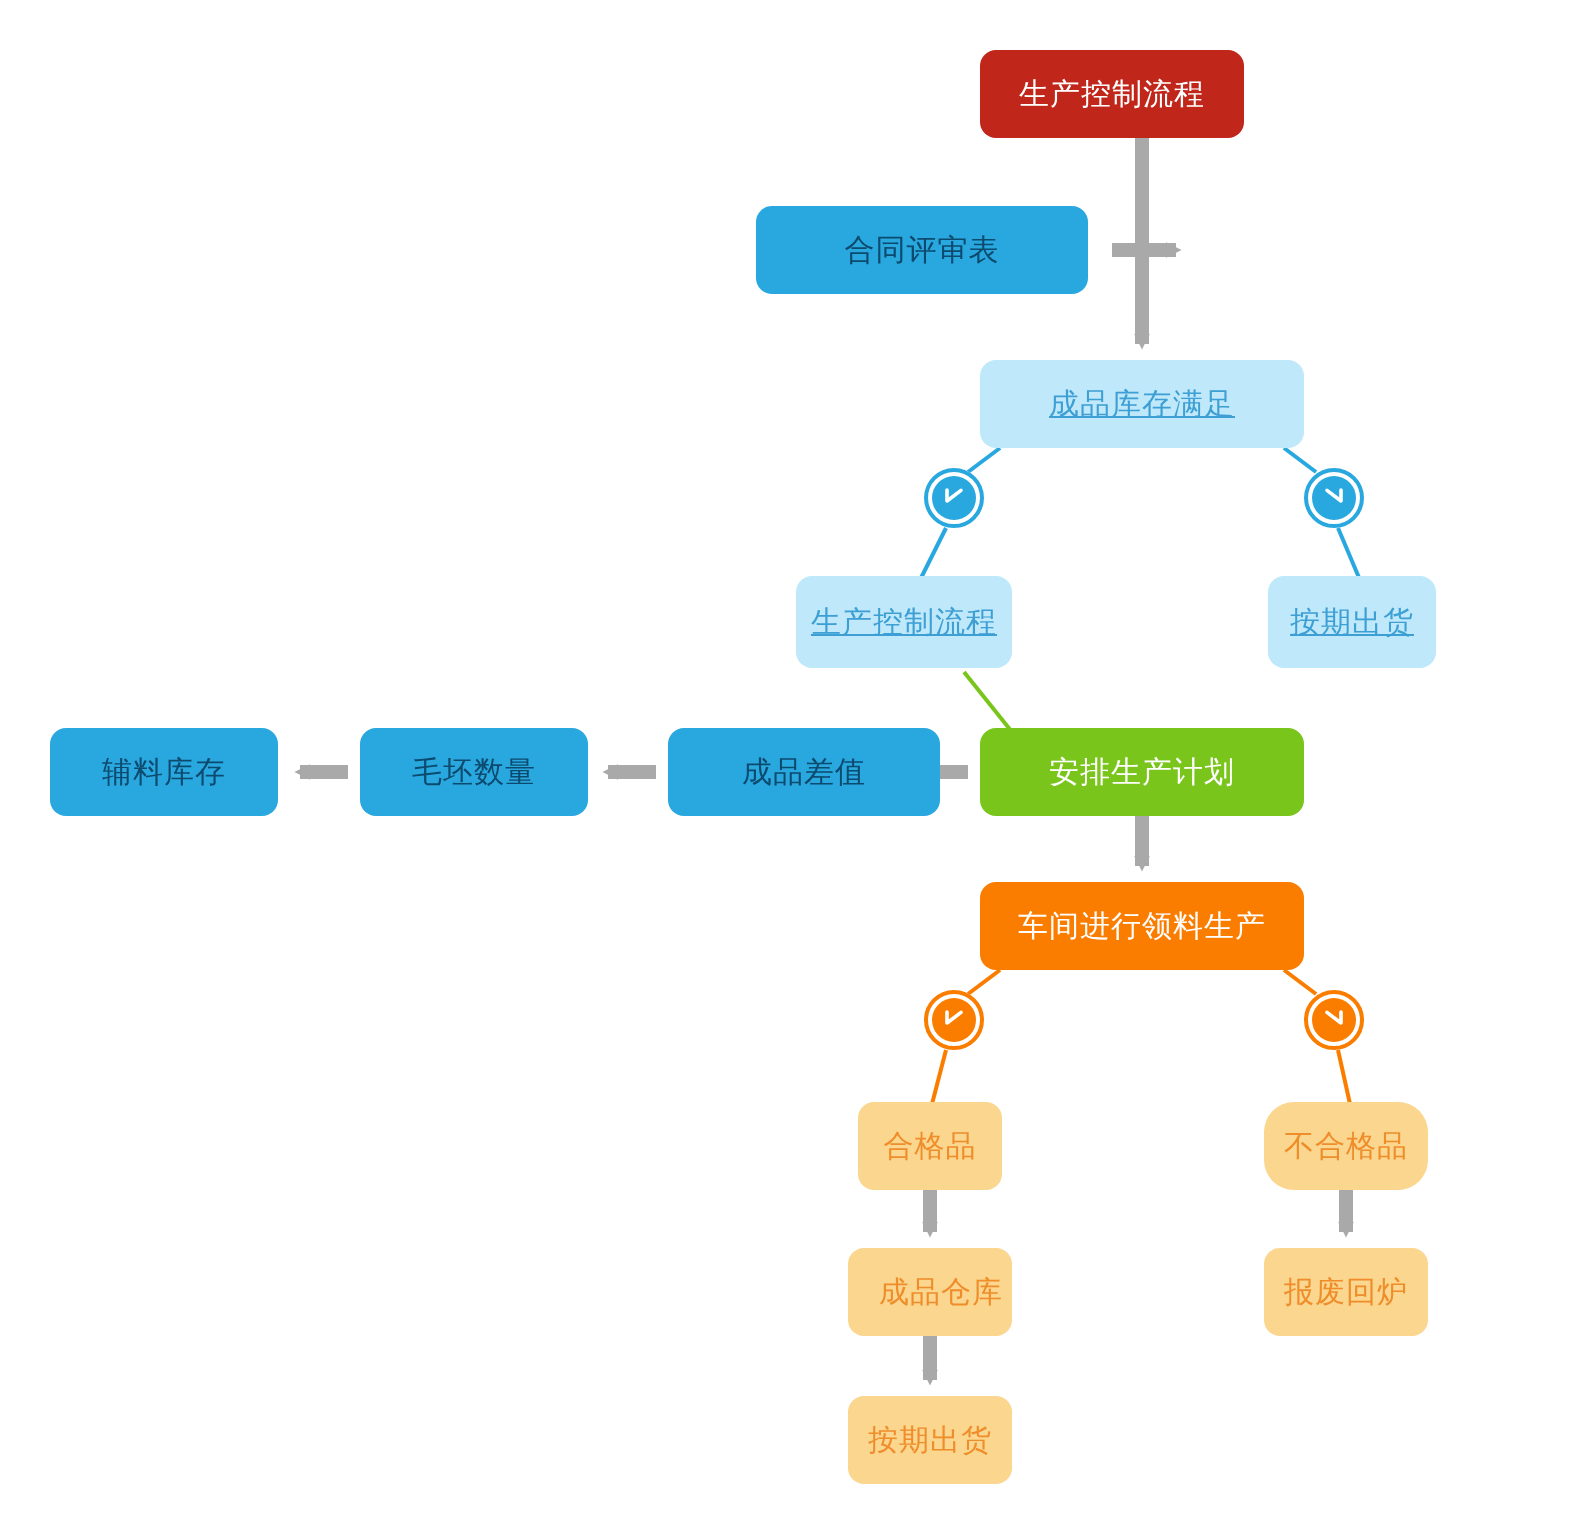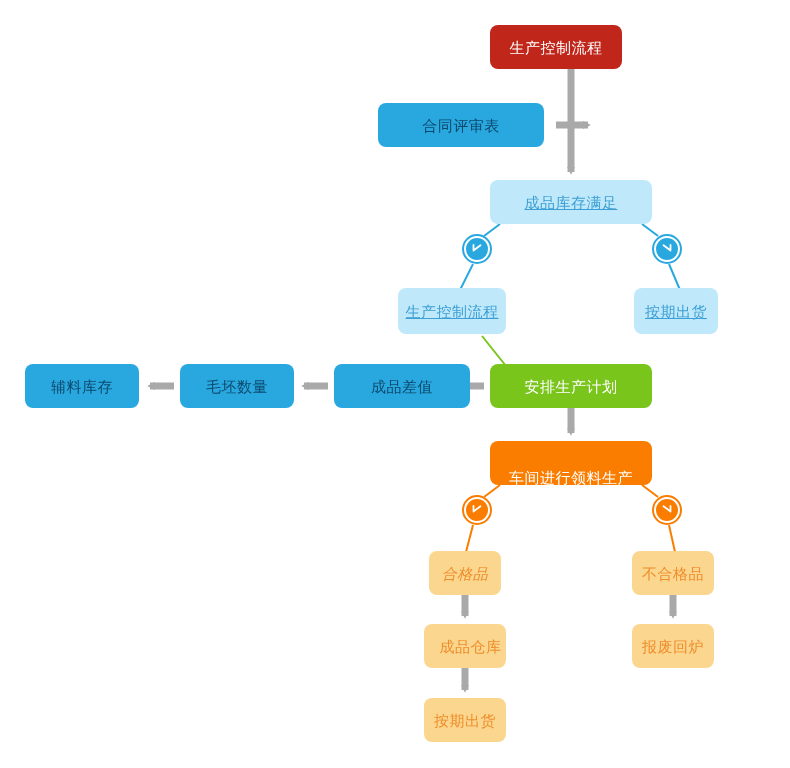--- a/index.html
+++ b/index.html
@@ -39,21 +39,21 @@
     text-align: center;
     z-index: 3;
   }
   .node-label {
     display: block;
   }
   .n-red    { background: #c0261a; color: #ffffff; }
   .n-blue   { background: #29a8e0; color: #0c4a6e; }
   .n-ltblue { background: #bfe9fb; color: #3d9fd4; text-decoration: underline; }
   .n-green  { background: #7ac51c; color: #ffffff; text-align: right; }
-  .n-orange { background: #fa7d00; color: #ffffff; align-items: flex-end; }
+  .n-orange { background: #fa7d00; color: #ffffff; }
   .n-peach  { background: #fbd68e; color: #ef8d2b; }
 
   .badge {
     position: absolute;
     width: 30px;
     height: 30px;
     border-radius: 50%;
     box-sizing: border-box;
     display: flex;
     align-items: center;
@@ -180,25 +180,25 @@
   </div>
 
   <div class="node n-blue" style="left:25px; top:364px; width:114px; height:44px;">
     <span class="node-label">辅料库存</span>
   </div>
 
   <div class="node n-orange" style="left:490px; top:441px; width:162px; height:44px;">
     <span class="node-label">车间进行领料生产</span>
   </div>
 
-  <div class="node n-peach" style="left:429px; top:551px; width:72px; height:44px;font-style:italic;">
+  <div class="node n-peach" style="left:429px; top:551px; width:72px; height:44px;">
     <span class="node-label">合格品</span>
   </div>
 
-  <div class="node n-peach" style="left:632px; top:551px; width:82px; height:44px;">
+  <div class="node n-peach" style="left:632px; top:551px; width:82px; height:44px;border-radius:15px;">
     <span class="node-label">不合格品</span>
   </div>
 
   <div class="node n-peach" style="left:424px; top:624px; width:82px; height:44px;padding-left:11px;">
     <span class="node-label">成品仓库</span>
   </div>
 
   <div class="node n-peach" style="left:632px; top:624px; width:82px; height:44px;">
     <span class="node-label">报废回炉</span>
   </div>

